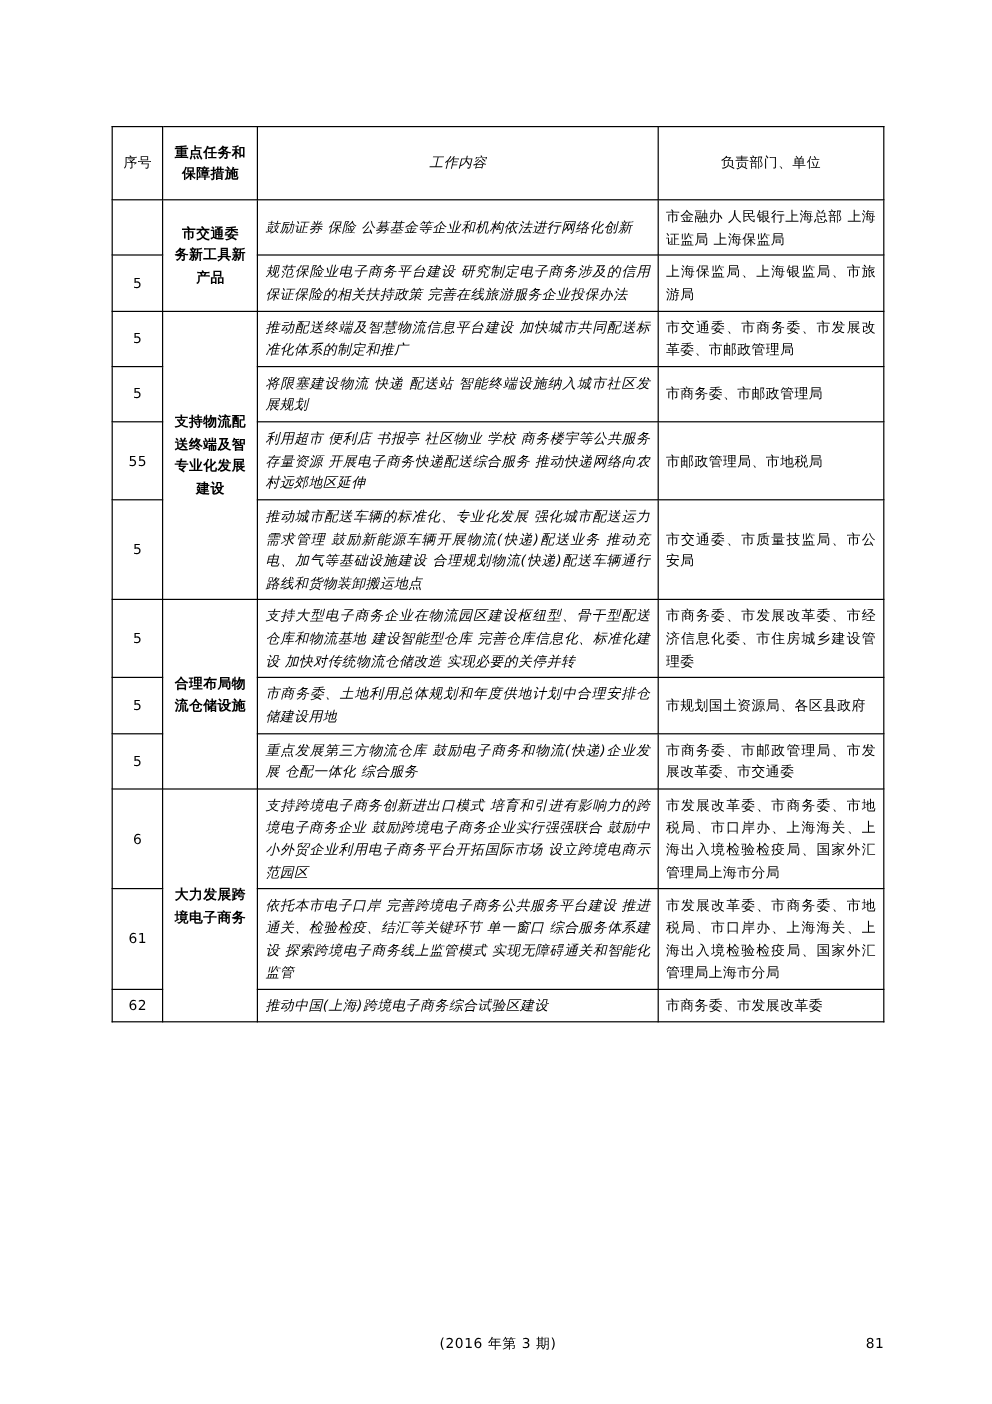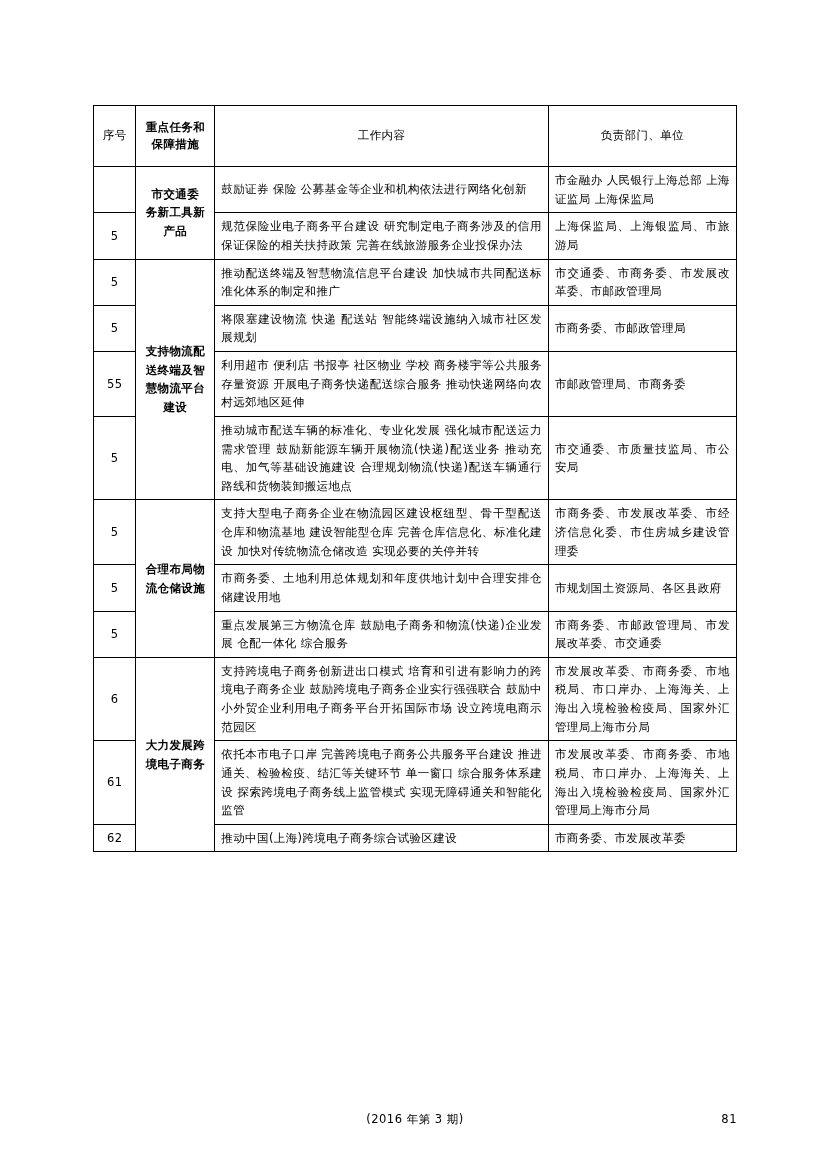--- a/index.html
+++ b/index.html
@@ -41,20 +41,21 @@
     text-align: center;
   }
   td.col-task {
     width: 78px;
     text-align: center;
     font-weight: bold;
   }
   td.col-content {
     width: 330px;
     text-align: justify;
+    font-style: italic;
   }
   td.col-dept {
     width: 186px;
     text-align: justify;
     margin-left: 33px;
   }
   tr.head td {
     text-align: center;
     vertical-align: middle;
     height: 52px;
@@ -130,37 +131,37 @@
         <td class="col-no">5</td>
         <td class="col-content">规范保险业电子商务平台建设 研究制定电子商务涉及的信用保证保险的相关扶持政策 完善在线旅游服务企业投保办法</td>
         <td class="col-dept">上海保监局、上海银监局、市旅游局</td>
       </tr>
 
       <tr>
         <td class="col-no">5</td>
         <td class="col-task" rowspan="4">
             <span class="cell-text">支持物流配
 送终端及智
-慧物流平台
+专业化发展
 建设</span>
           </td>
         <td class="col-content">推动配送终端及智慧物流信息平台建设 加快城市共同配送标准化体系的制定和推广</td>
         <td class="col-dept">市交通委、市商务委、市发展改革委、市邮政管理局</td>
       </tr>
 
       <tr>
         <td class="col-no">5</td>
         <td class="col-content">将限塞建设物流 快递 配送站 智能终端设施纳入城市社区发展规划</td>
         <td class="col-dept">市商务委、市邮政管理局</td>
       </tr>
 
       <tr>
         <td class="col-no">55</td>
         <td class="col-content">利用超市 便利店 书报亭 社区物业 学校 商务楼宇等公共服务存量资源 开展电子商务快递配送综合服务 推动快递网络向农村远郊地区延伸</td>
-        <td class="col-dept">市邮政管理局、市商务委</td>
+        <td class="col-dept">市邮政管理局、市地税局</td>
       </tr>
 
       <tr>
         <td class="col-no">5</td>
         <td class="col-content">推动城市配送车辆的标准化、专业化发展 强化城市配送运力需求管理 鼓励新能源车辆开展物流(快递)配送业务 推动充电、加气等基础设施建设 合理规划物流(快递)配送车辆通行路线和货物装卸搬运地点</td>
         <td class="col-dept">市交通委、市质量技监局、市公安局</td>
       </tr>
 
       <tr>
         <td class="col-no">5</td>

